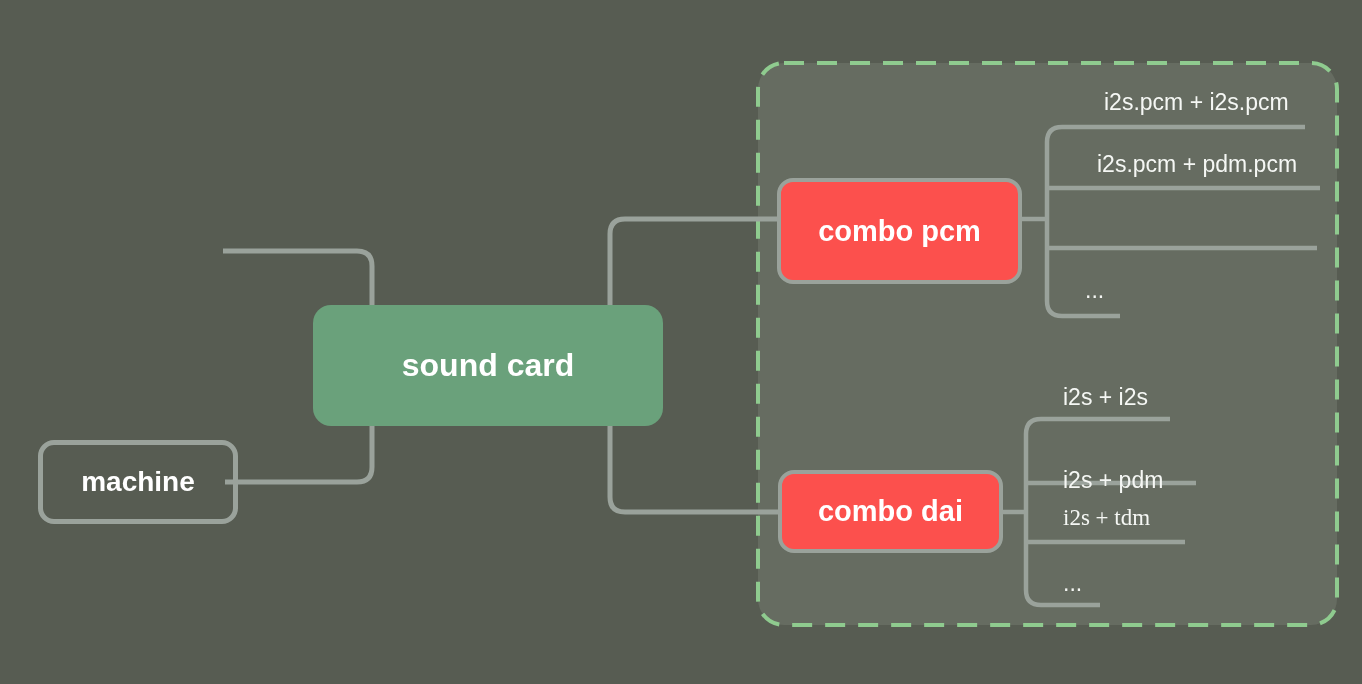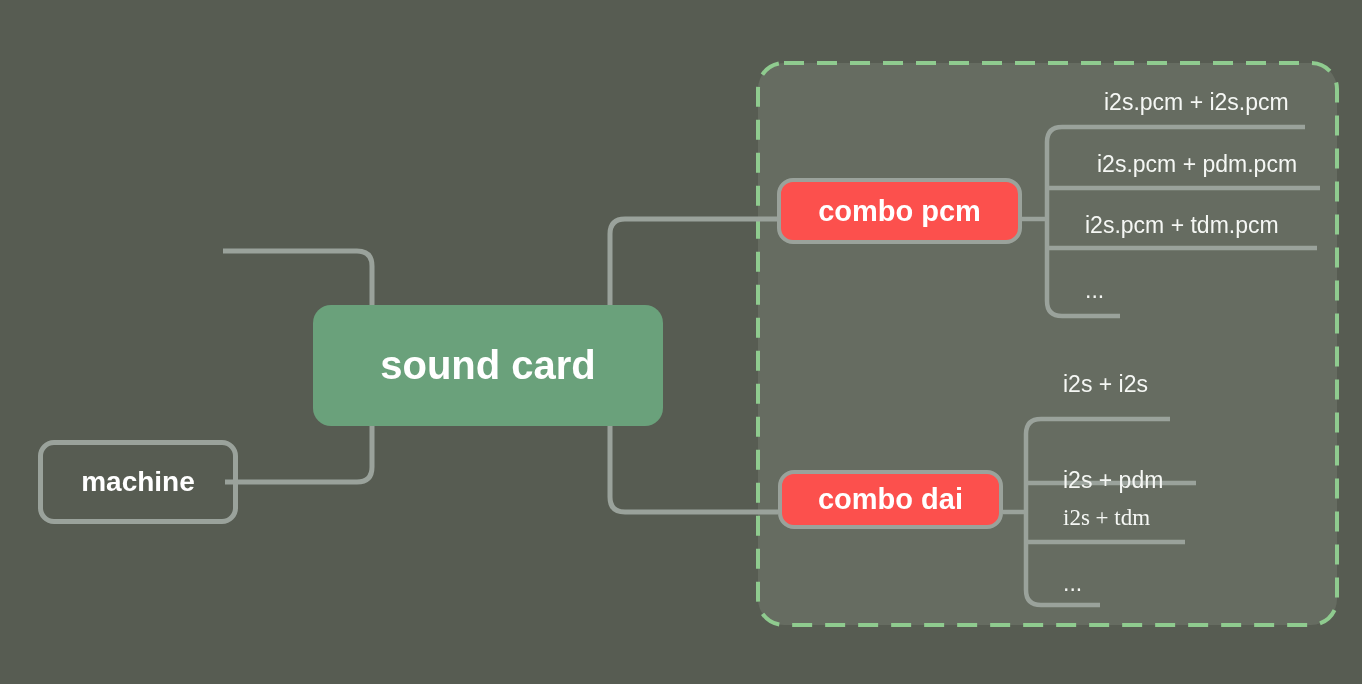--- a/index.html
+++ b/index.html
@@ -38,21 +38,21 @@
   }
   .node.outlined {
     border: 5px solid var(--line);
     border-radius: 16px;
     background: transparent;
     font-size: 28px;
   }
   .node.root {
     background: var(--root-fill);
     border-radius: 18px;
-    font-size: 40px;
+    font-size: 32px;
   }
   .node.combo {
     background: var(--combo-fill);
     border: 4px solid var(--line);
     border-radius: 16px;
     font-size: 29px;
   }
   .leaf {
     position: absolute;
     height: 34px; line-height: 34px;
@@ -96,31 +96,30 @@
 
 
   <div class="node outlined" style="left:38px; top:440px; width:200px; height:84px;">
     <span>machine</span>
   </div>
 
   <div class="node root" style="left:313px; top:305px; width:350px; height:121px;">
     <span>sound card</span>
   </div>
 
-  <div class="node combo" style="left:777px; top:178px; width:245px; height:66px;">
+  <div class="node combo" style="left:777px; top:178px; width:245px; height:106px;">
     <span>combo pcm</span>
   </div>
 
-  <div class="node combo" style="left:778px; top:470px; width:225px; height:59px;">
+  <div class="node combo" style="left:778px; top:470px; width:225px; height:83px;">
     <span>combo dai</span>
   </div>
 
   <div class="leaf" style="left:1085px; top:85px;margin-left:19px;">i2s.pcm + i2s.pcm</div>
   <div class="leaf" style="left:1085px; top:147px;margin-left:12px;">i2s.pcm + pdm.pcm</div>
-  <div class="leaf" style="left:1085px; top:208px;">i2s.pcm + tdm.pcm</div>
   <div class="leaf" style="left:1085px; top:273px;">...</div>
 
-  <div class="leaf" style="left:1063px; top:367px;text-align:right;">i2s + i2s</div>
+  <div class="leaf" style="left:1063px; top:380px;text-align:right;">i2s + i2s</div>
   <div class="leaf" style="left:1063px; top:463px;">i2s + pdm</div>
   <div class="leaf" style="left:1063px; top:501px;font-family:Liberation Serif, serif;">i2s + tdm</div>
   <div class="leaf" style="left:1063px; top:566px;">...</div>
 
 </div>
 
 </body></html>

